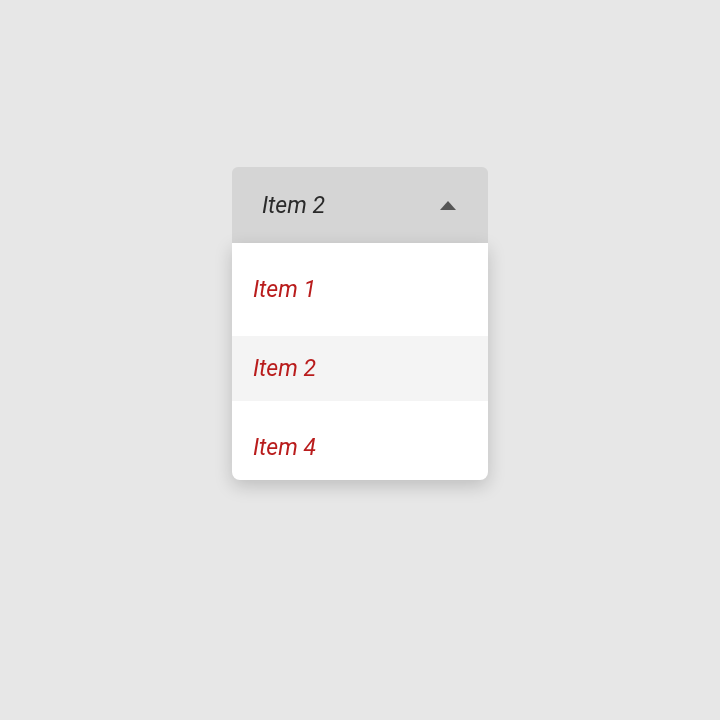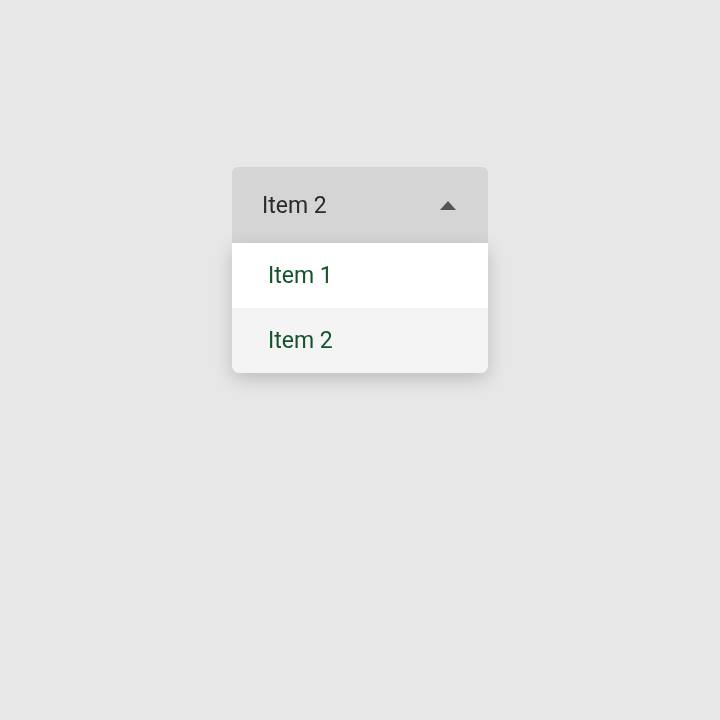--- a/index.html
+++ b/index.html
@@ -1,18 +1,19 @@
 <!DOCTYPE html>
 <html><head>
   <meta charset="utf-8">
   <style>
     * {
       margin: 0;
       padding: 0;
       box-sizing: border-box;
+      font-style: italic;
     }
     body {
       width: 720px;
       height: 720px;
       background: #e7e7e7;
       font-family: -apple-system, BlinkMacSystemFont, "Segoe UI", Roboto, Helvetica, Arial, sans-serif;
       position: relative;
     }
     .dropdown-container {
       position: absolute;
@@ -45,38 +46,42 @@
     .dropdown-menu {
       background: #ffffff;
       border-radius: 0 0 8px 8px;
       box-shadow: 0 6px 18px rgba(0,0,0,0.18);
       overflow: hidden;
     }
     .dropdown-item {
       height: 65px;
       display: flex;
       align-items: center;
-      padding: 0 36px;
+      padding: 0 21px;
       font-size: 23px;
-      color: #14532d;
+      color: #b91c1c;
       cursor: pointer;
+      margin-top: 14px;
     }
     .dropdown-item.selected {
       background: #f4f4f4;
     }
   </style>
 </head>
 <body>
 
 <div class="dropdown-container">
   <div class="dropdown-trigger">
     <span class="dropdown-trigger-label">Item 2</span>
     <span class="chevron-up"></span>
   </div>
   <div class="dropdown-menu">
     <div class="dropdown-item">
       <span>Item 1</span>
     </div>
     <div class="dropdown-item selected">
       <span>Item 2</span>
     </div>
+    <div class="dropdown-item">
+      <span>Item 4</span>
+    </div>
   </div>
 </div>
 
 </body></html>

